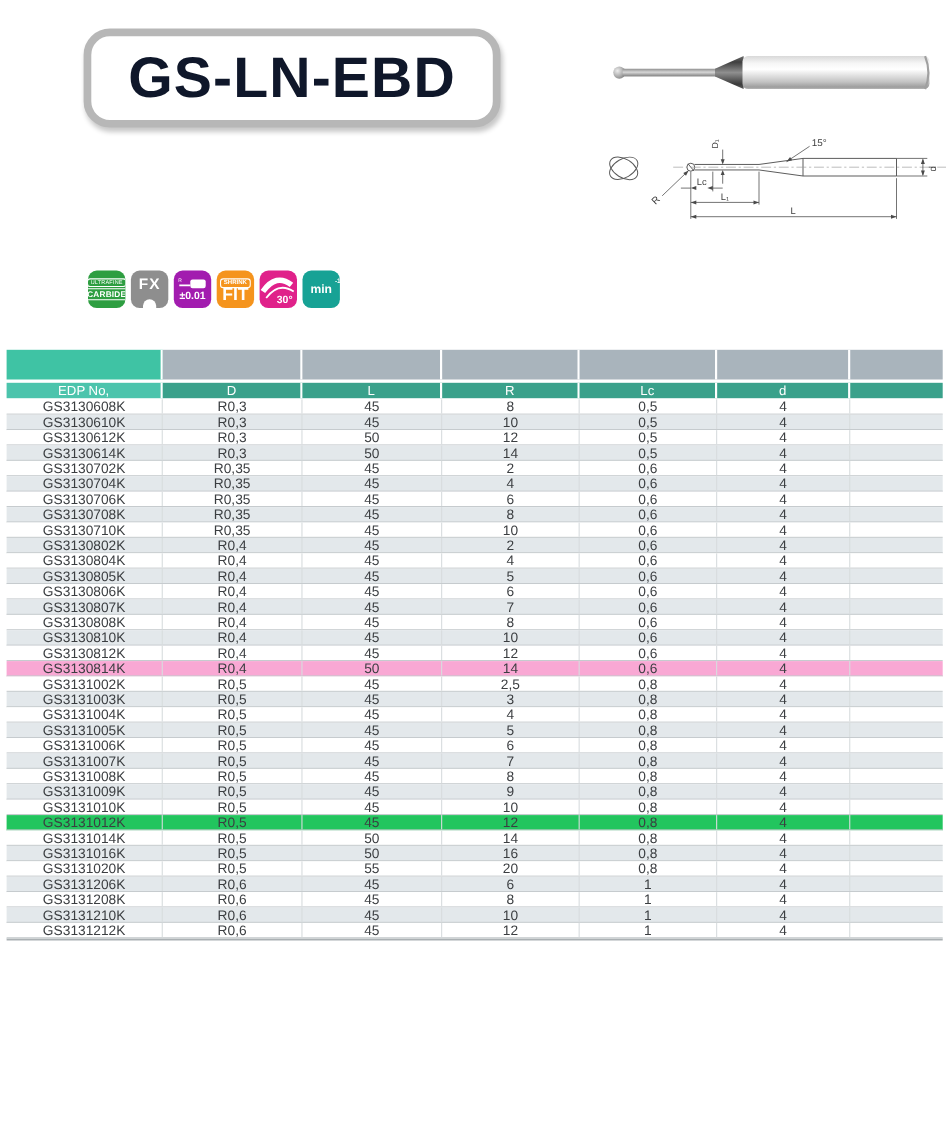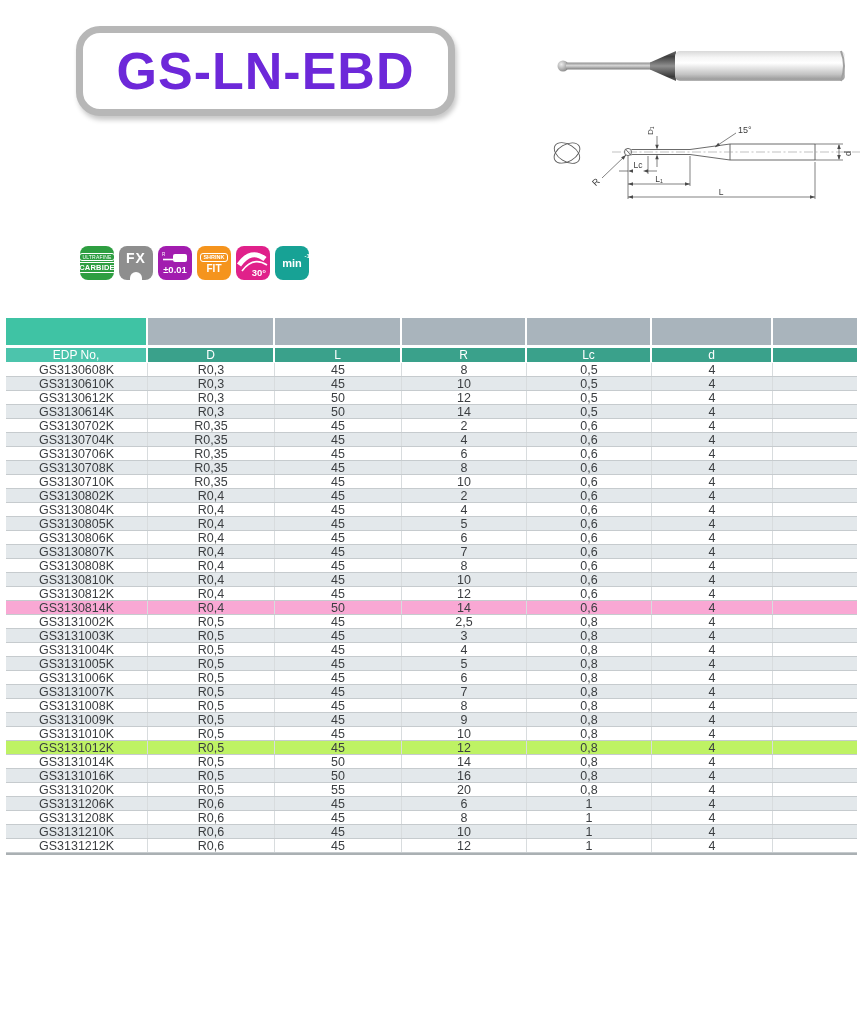--- a/index.html
+++ b/index.html
@@ -4,21 +4,21 @@
 <style>
   html,body{margin:0;padding:0;background:#fff;}
   .page{position:relative;width:864px;height:1024px;background:#ffffff;
         font-family:"Liberation Sans", sans-serif;overflow:hidden;}
 
   
   .title-box{position:absolute;left:76px;top:26px;width:365px;height:76px;
     background:#fff;border:7px solid #b7b7b7;border-radius:24px;
     box-shadow:2px 4px 5px rgba(0,0,0,.22);
     display:flex;align-items:center;justify-content:center;}
-  .title-text{font-size:52px;font-weight:bold;color:#6d28d9;letter-spacing:1px;}
+  .title-text{font-size:52px;font-weight:bold;color:#0f172a;letter-spacing:1px;}
 
   
   .photo{position:absolute;left:545px;top:36px;}
   .drawing{position:absolute;left:540px;top:122px;}
   .drawing text{fill:#3c3c3c;font-family:"Liberation Sans",sans-serif;}
 
   
   .badges{position:absolute;left:80px;top:246px;display:flex;gap:5px;}
   .badge{width:34px;height:34px;border-radius:8px;color:#fff;position:relative;
     overflow:hidden;display:flex;flex-direction:column;align-items:center;
@@ -26,21 +26,21 @@
   .b-ultra .tiny{font-size:5px;border:1px solid #fff;border-radius:3px;
     padding:0 2px;line-height:6px;margin-bottom:1px;letter-spacing:.2px;}
   .b-ultra .big{font-size:7.5px;font-weight:bold;letter-spacing:.2px;
     border:1px solid #fff;border-radius:3px;padding:0 1px;line-height:9px;}
   .b-fx .fx-label{position:absolute;top:4px;left:0;right:0;font-size:14px;font-weight:bold;letter-spacing:1px;}
   .b-fx .fx-notch{position:absolute;bottom:-1px;left:11px;width:12px;height:9px;
     background:#fff;border-radius:6px 6px 0 0;}
   .b-tol .tol-num{font-size:9.5px;font-weight:bold;margin-top:1px;}
   .b-shrink .tiny{font-size:5.5px;font-weight:bold;border:1px solid #fff;
     border-radius:3px;padding:0 2px;line-height:7px;margin-bottom:1px;}
-  .b-shrink .big{font-size:10px;font-weight:bold;line-height:11px;}
+  .b-shrink .big{font-size:16px;font-weight:bold;line-height:11px;}
   .b-helix .deg{position:absolute;bottom:2px;right:4px;font-size:9.5px;font-weight:bold;}
   .b-rpm .rpm{font-size:11px;font-weight:bold;position:relative;}
   .b-rpm .sup{font-size:6px;position:absolute;top:-4px;right:-8px;font-weight:bold;}
 
   
   .table{position:absolute;left:6px;top:318px;width:851px;border-bottom:2px solid #aab0b3;}
   .trow{display:flex;}
   .band{margin-bottom:3px;}
   .hrow{margin-bottom:1px;}
   .bcell{height:27px;border-right:2px solid #fff;box-sizing:border-box;}
@@ -441,21 +441,21 @@
         </div>
         <div class="drow">
           <div class="dcell c0">GS3131010K</div>
           <div class="dcell c1">R0,5</div>
           <div class="dcell c2">45</div>
           <div class="dcell c3">10</div>
           <div class="dcell c4">0,8</div>
           <div class="dcell c5">4</div>
           <div class="dcell c6"></div>
         </div>
-        <div class="drow" style="background: #bef264;">
+        <div class="drow" style="background: #22c55e;">
           <div class="dcell c0">GS3131012K</div>
           <div class="dcell c1">R0,5</div>
           <div class="dcell c2">45</div>
           <div class="dcell c3">12</div>
           <div class="dcell c4">0,8</div>
           <div class="dcell c5">4</div>
           <div class="dcell c6"></div>
         </div>
         <div class="drow">
           <div class="dcell c0">GS3131014K</div>

